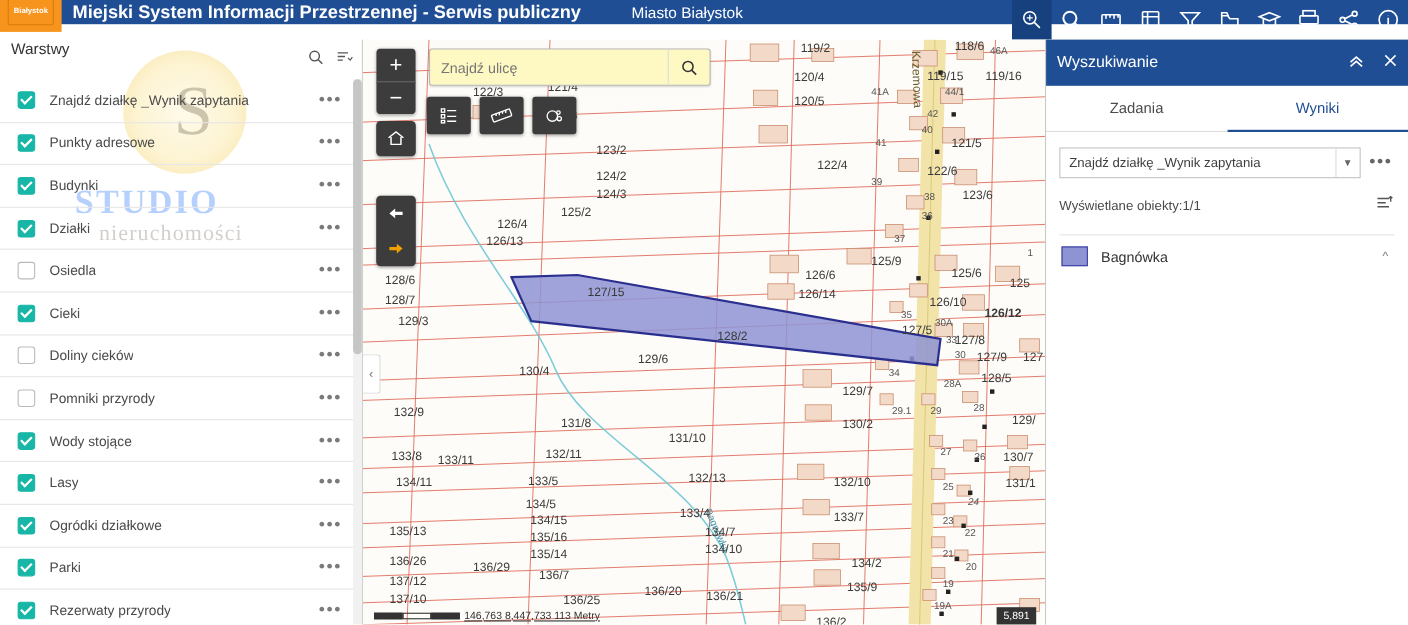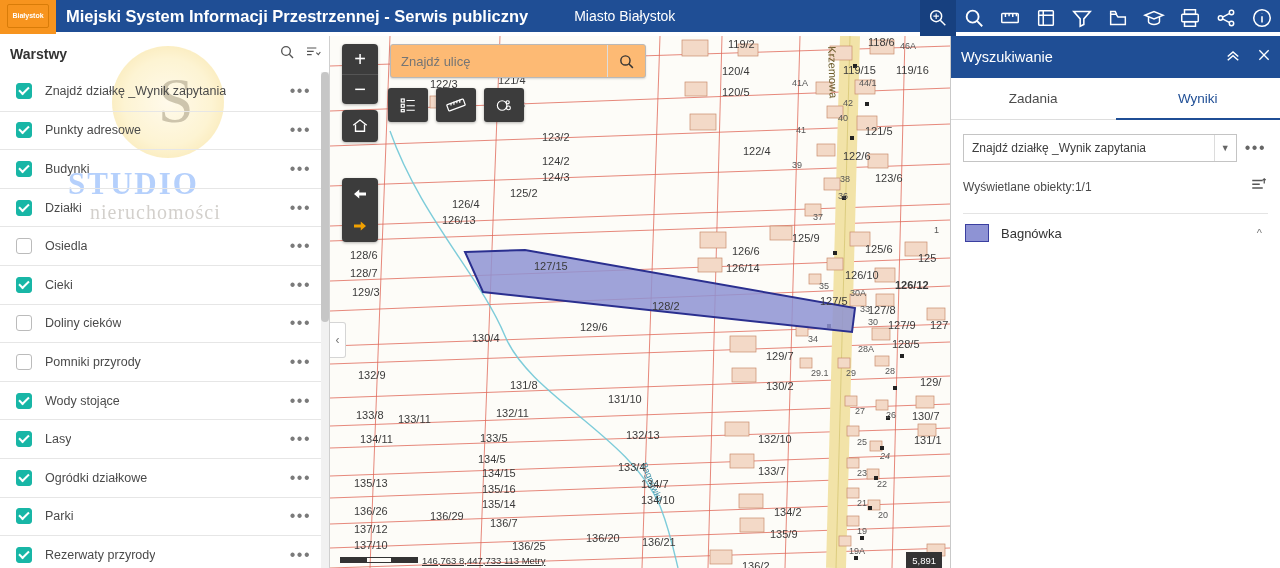--- a/index.html
+++ b/index.html
@@ -7,21 +7,21 @@
     margin: 0; padding: 0;
     width: 1280px; height: 568px;
     overflow: hidden;
     font-family: "Liberation Sans", sans-serif;
     background: #ffffff;
   }
   .app { position: relative; width: 1280px; height: 568px; }
 
   
   .header {
-    position: absolute; top: 0; left: 0; width: 1280px; height: 32px;
+    position: absolute; top: 0; left: 0; width: 1280px; height: 22px;
     background: #1f4e95;
     color: #ffffff;
     display: flex; align-items: center;
   }
   .logo-box {
     width: 56px; height: 36px; background: #f7941e;
     display: flex; align-items: center; justify-content: center;
     flex: none;
   }
   .logo-inner {
@@ -48,22 +48,22 @@
   .hicon.active { background: #17407f; }
   .hicon svg { display: block; }
 
   
   .left-panel {
     position: absolute; top: 36px; left: 0; width: 330px; height: 532px;
     background: #ffffff; border-right: 1px solid #cfcfcf;
     overflow: hidden;
   }
   .lp-head {
-    height: 36px; display: flex; align-items: center;
-    padding: 0 10px; position: relative; font-weight: bold;
+    height: 36px; display: flex; align-items: flex-start;
+    padding: 0 10px; position: relative;
   }
   .lp-title { font-size: 14px; color: #333; }
   .lp-head-icons { position: absolute; right: 8px; top: 8px; display: flex; gap: 10px; color: #444; }
   .watermark {
     position: absolute; left: 60px; top: 10px; width: 230px; height: 190px;
     pointer-events: none; opacity: .5;
   }
   .wm-sun {
     position: absolute; left: 52px; top: 0; width: 112px; height: 112px;
     border-radius: 50%;
@@ -143,21 +143,21 @@
   }
   .zoom-btn + .zoom-btn { border-top: 1px solid #555; }
   .home-btn {
     position: absolute; left: 12px; top: 74px; width: 36px; height: 32px;
     background: #3c3c3c; color: #fff; border-radius: 4px;
     display: flex; align-items: center; justify-content: center;
     box-shadow: 0 1px 3px rgba(0,0,0,.3); cursor: pointer;
   }
   .search-box {
     position: absolute; left: 60px; top: 8px; width: 256px; height: 34px;
-    background: #fdba74; border: 1px solid #b9b9b9; border-radius: 3px;
+    background: #fef9c3; border: 1px solid #b9b9b9; border-radius: 3px;
     display: flex; 
     box-shadow: 0 1px 2px rgba(0,0,0,.15);
   }
   .search-box input {
     flex: 1; border: none; outline: none; height: 32px;
     font-size: 13px; color: #555; padding: 0 10px; background: transparent;
     font-family: "Liberation Sans", sans-serif;
   }
   .search-box .sbtn {
     width: 38px; height: 32px; border-left: 1px solid #ddd;
@@ -577,21 +577,21 @@
         <div class="parcel-label sm" style="left: 604px; top: 189px;">1</div>
         <div class="parcel-label" style="left: 20px; top: 213px;">128/6</div>
         <div class="parcel-label" style="left: 402px; top: 209px;">126/6</div>
         <div class="parcel-label" style="left: 535px; top: 207px;">125/6</div>
         <div class="parcel-label" style="left: 588px; top: 216px;">125</div>
         <div class="parcel-label" style="left: 20px; top: 231px;">128/7</div>
         <div class="parcel-label" style="left: 204px; top: 224px;">127/15</div>
         <div class="parcel-label" style="left: 396px; top: 226px;">126/14</div>
         <div class="parcel-label" style="left: 515px; top: 233px;">126/10</div>
         <div class="parcel-label" style="left: 565px; top: 243px; font-weight: bold;">126/12</div>
-        <div class="parcel-label" style="left: 22px; top: 250px;">129/3</div>
+        <div class="parcel-label" style="left: 32px; top: 250px;">129/3</div>
         <div class="parcel-label sm" style="left: 489px; top: 245px;">35</div>
         <div class="parcel-label sm" style="left: 520px; top: 252px;">30A</div>
         <div class="parcel-label" style="left: 322px; top: 264px;">128/2</div>
         <div class="parcel-label" style="left: 490px; top: 259px;">127/5</div>
         <div class="parcel-label sm" style="left: 530px; top: 268px;">33</div>
         <div class="parcel-label" style="left: 538px; top: 268px;">127/8</div>
         <div class="parcel-label" style="left: 250px; top: 285px;">129/6</div>
         <div class="parcel-label sm" style="left: 538px; top: 281px;">30</div>
         <div class="parcel-label" style="left: 558px; top: 283px;">127/9</div>
         <div class="parcel-label" style="left: 600px; top: 283px;">127</div>

